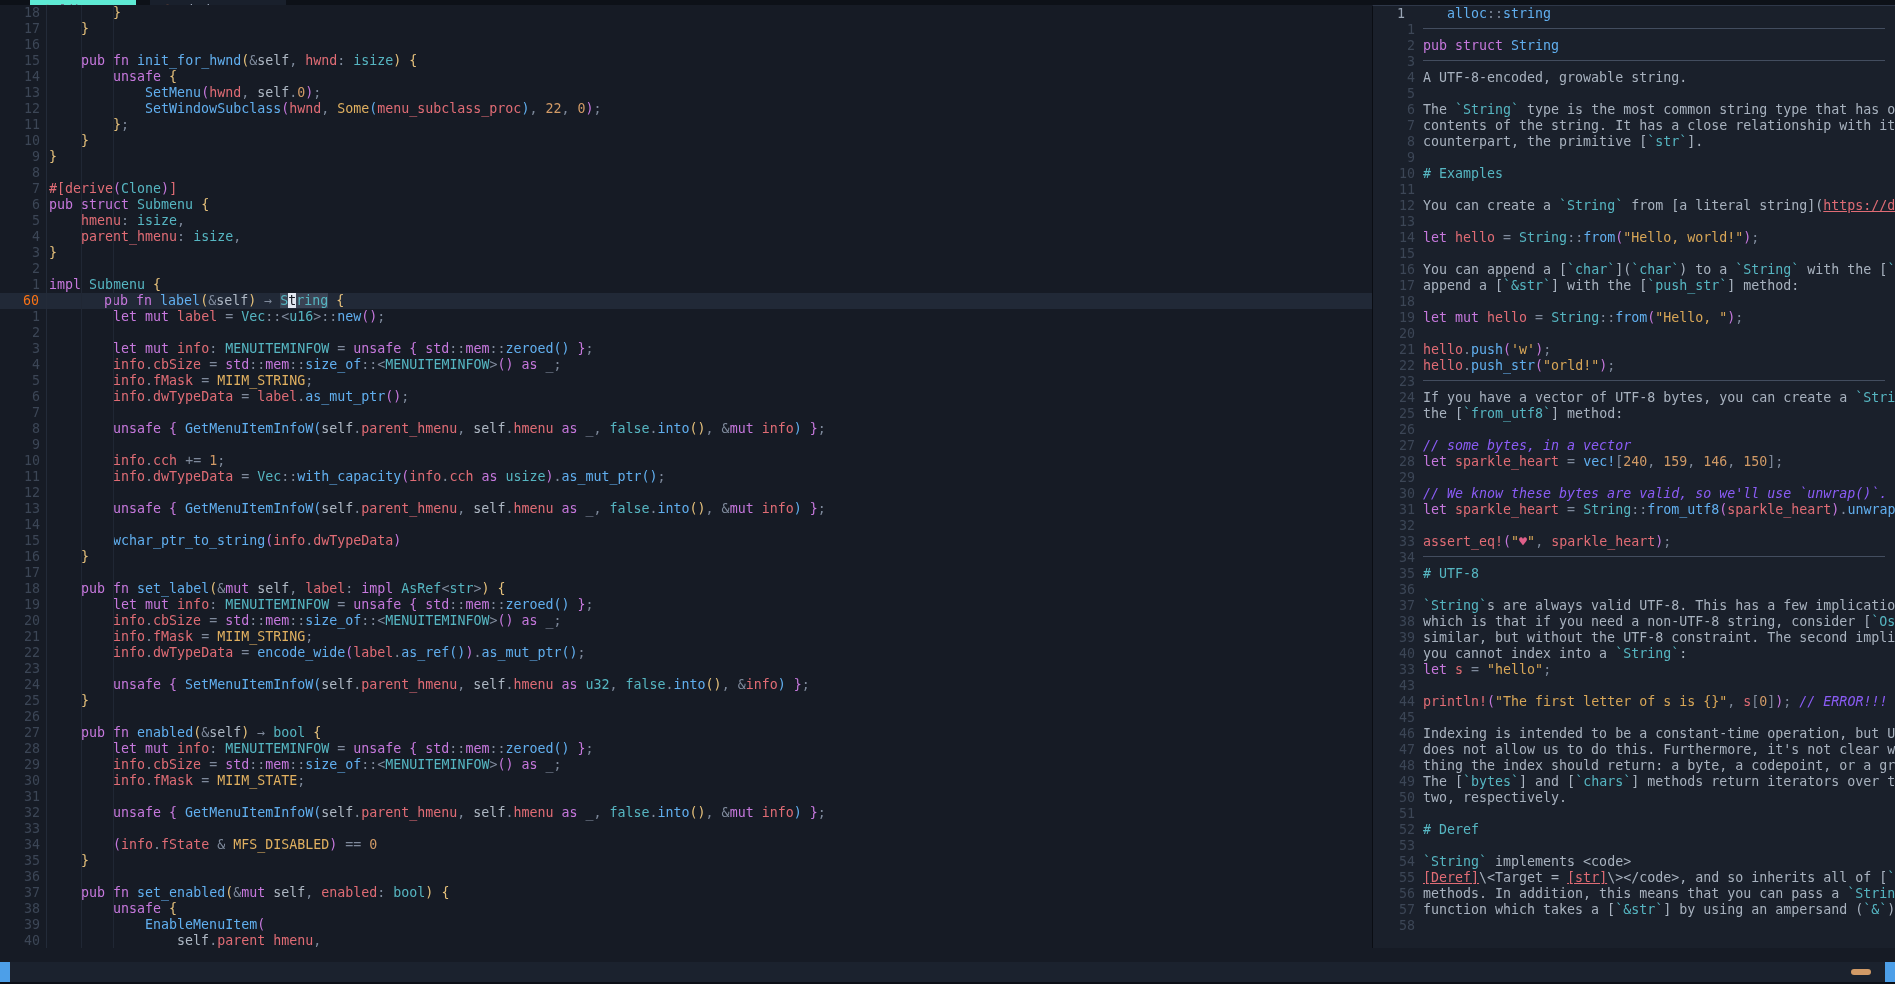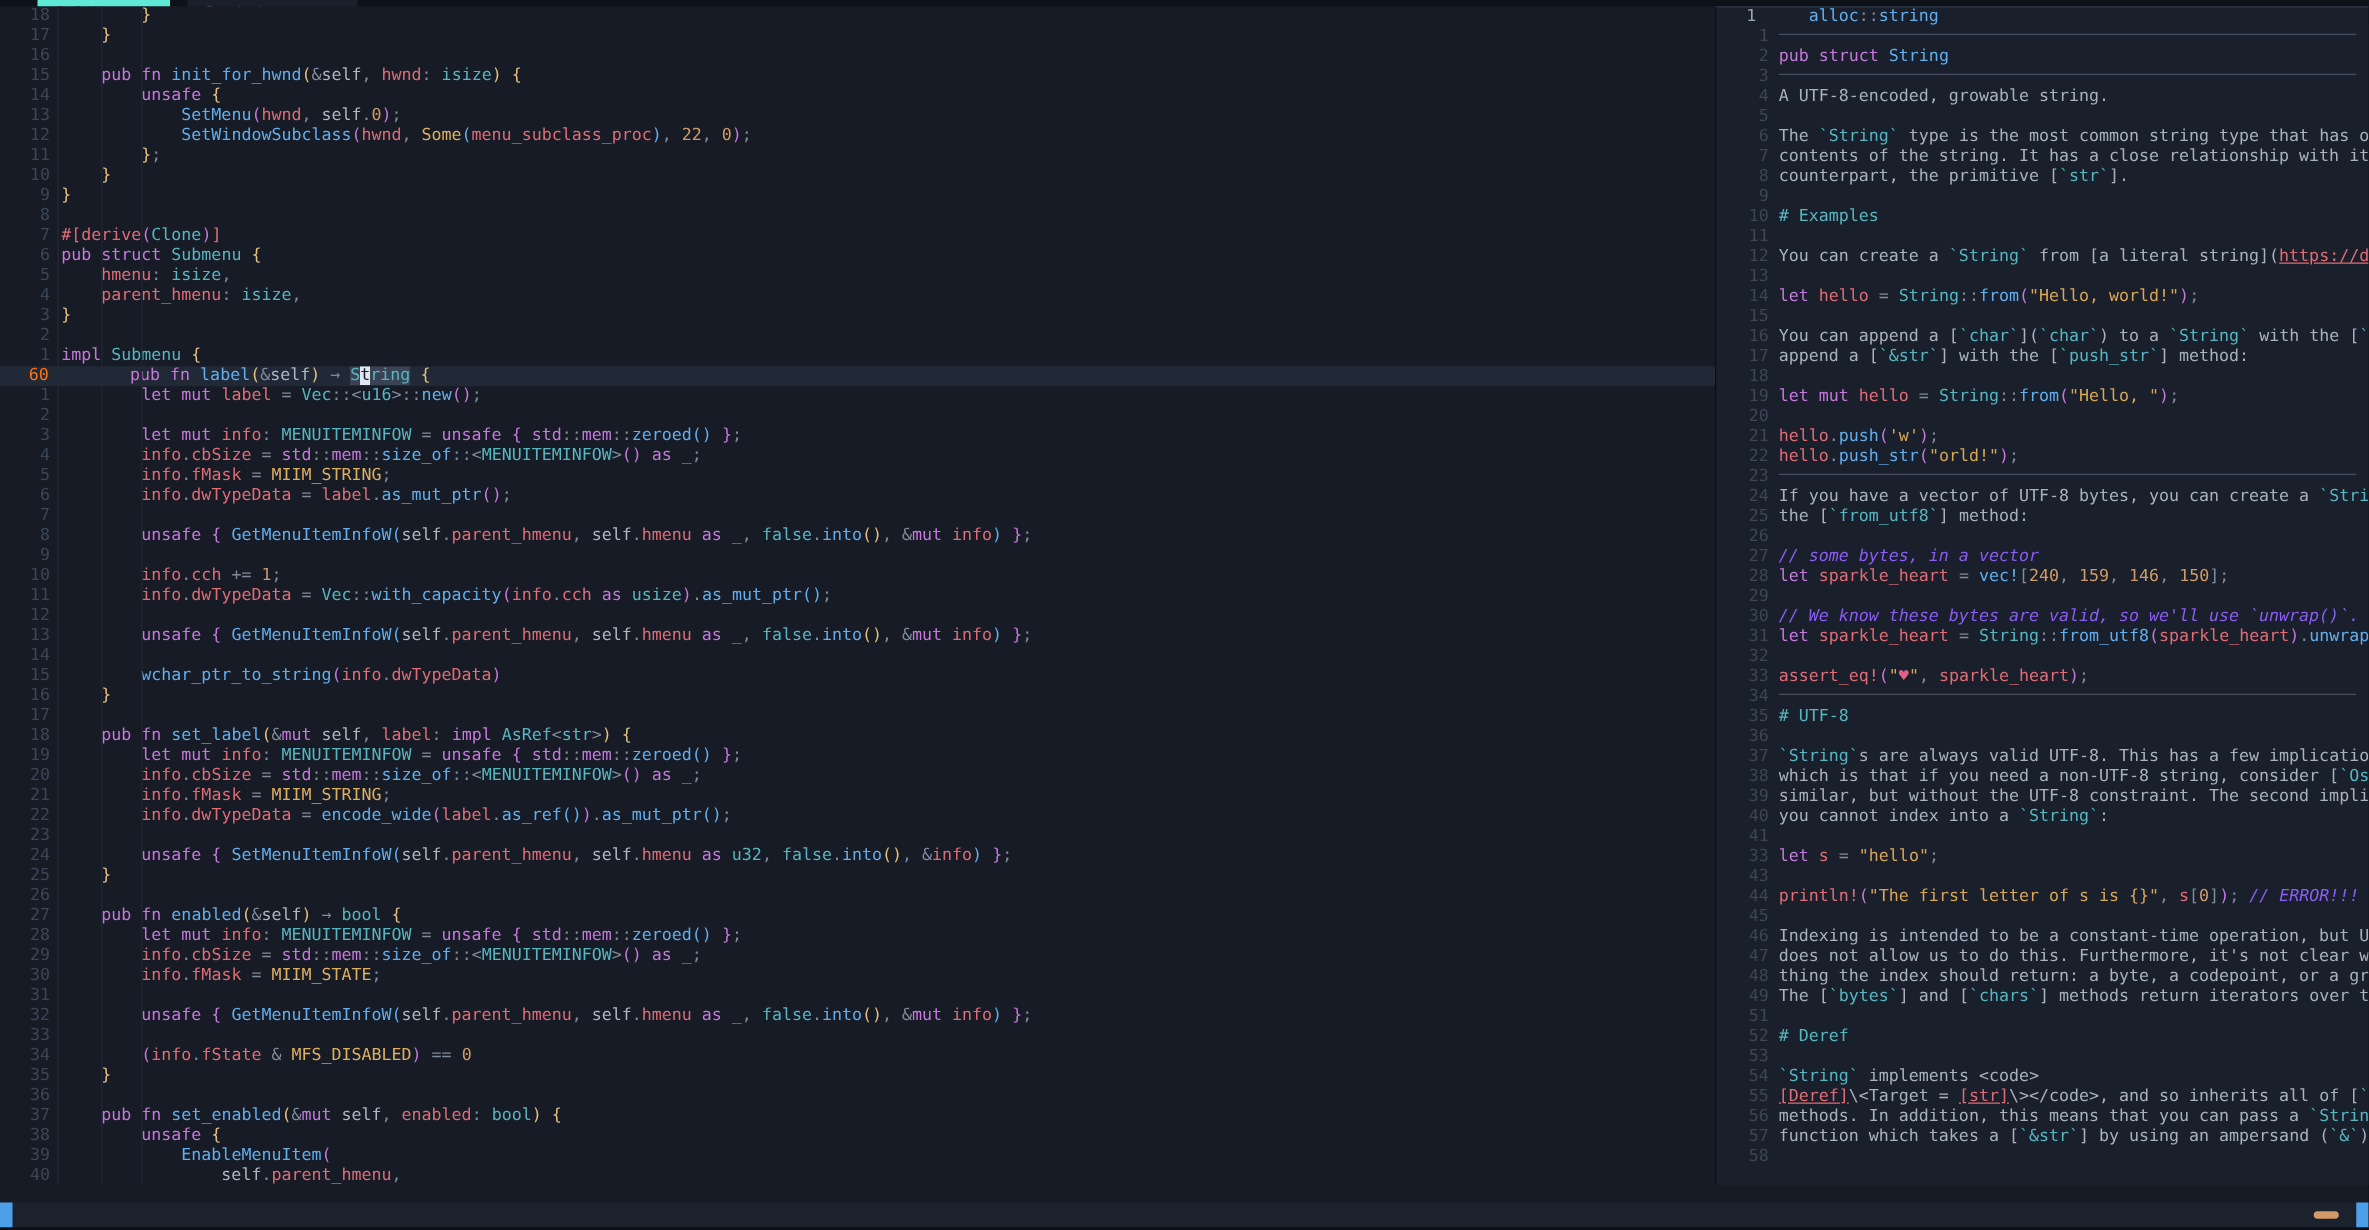--- a/index.html
+++ b/index.html
@@ -187,29 +187,29 @@
         <div class="row"><span class="gut">31</span><span class="code"><span class="k">let </span><span class="v">sparkle_heart</span><span class="o"> = </span><span class="t">String</span><span class="o">::</span><span class="f">from_utf8</span><span class="p2">(</span><span class="v">sparkle_heart</span><span class="p2">)</span><span class="o">.</span><span class="f">unwrap</span></span></div>
         <div class="row"><span class="gut">32</span><span class="code"></span></div>
         <div class="row"><span class="gut">33</span><span class="code"><span class="a">assert_eq!</span><span class="p2">(</span><span class="s">"</span><span class="e">♥</span><span class="s">"</span><span class="o">, </span><span class="v">sparkle_heart</span><span class="p2">)</span><span class="o">;</span></span></div>
         <div class="row"><span class="gut">34</span><span class="code"><span class="hrule"></span></span></div>
         <div class="row"><span class="gut">35</span><span class="code"><span class="h"># UTF-8</span></span></div>
         <div class="row"><span class="gut">36</span><span class="code"></span></div>
         <div class="row"><span class="gut">37</span><span class="code"><span class="cd">`String`</span><span class="d">s are always valid UTF-8. This has a few implications, the first of</span></span></div>
         <div class="row"><span class="gut">38</span><span class="code"><span class="d">which is that if you need a non-UTF-8 string, consider [</span><span class="cd">`OsString`</span></span></div>
         <div class="row"><span class="gut">39</span><span class="code"><span class="d">similar, but without the UTF-8 constraint. The second implication is that</span></span></div>
         <div class="row"><span class="gut">40</span><span class="code"><span class="d">you cannot index into a </span><span class="cd">`String`</span><span class="d">:</span></span></div>
-        <div class="row"><span class="gut">41</span><span class="code"></span></div>
         <div class="row"><span class="gut">33</span><span class="code"><span class="k">let </span><span class="v">s</span><span class="o"> = </span><span class="s">"hello"</span><span class="o">;</span></span></div>
         <div class="row"><span class="gut">43</span><span class="code"></span></div>
         <div class="row"><span class="gut">44</span><span class="code"><span class="a">println!</span><span class="p2">(</span><span class="s">"The first letter of s is {}"</span><span class="o">, </span><span class="v">s</span><span class="o">[</span><span class="n">0</span><span class="o">]</span><span class="p2">)</span><span class="o">; </span><span class="m">// ERROR!!!</span></span></div>
         <div class="row"><span class="gut">45</span><span class="code"></span></div>
         <div class="row"><span class="gut">46</span><span class="code"><span class="d">Indexing is intended to be a constant-time operation, but UTF-8 encoding</span></span></div>
         <div class="row"><span class="gut">47</span><span class="code"><span class="d">does not allow us to do this. Furthermore, it's not clear what sort of</span></span></div>
         <div class="row"><span class="gut">48</span><span class="code"><span class="d">thing the index should return: a byte, a codepoint, or a grapheme cluster.</span></span></div>
         <div class="row"><span class="gut">49</span><span class="code"><span class="d">The [</span><span class="cd">`bytes`</span><span class="d">] and [</span><span class="cd">`chars`</span><span class="d">] methods return iterators over the first</span></span></div>
+        <div class="row"><span class="gut">50</span><span class="code"><span class="d">two, respectively.</span></span></div>
         <div class="row"><span class="gut">51</span><span class="code"></span></div>
         <div class="row"><span class="gut">52</span><span class="code"><span class="h"># Deref</span></span></div>
         <div class="row"><span class="gut">53</span><span class="code"></span></div>
         <div class="row"><span class="gut">54</span><span class="code"><span class="cd">`String`</span><span class="d"> implements &lt;code&gt;</span></span></div>
         <div class="row"><span class="gut">55</span><span class="code"><span class="u">[Deref]</span><span class="d">\&lt;Target = </span><span class="u">[str]</span><span class="d">\&gt;&lt;/code&gt;, and so inherits all of [</span><span class="cd">`str`</span></span></div>
         <div class="row"><span class="gut">56</span><span class="code"><span class="d">methods. In addition, this means that you can pass a </span><span class="cd">`String`</span></span></div>
         <div class="row"><span class="gut">57</span><span class="code"><span class="d">function which takes a [</span><span class="cd">`&amp;str`</span><span class="d">] by using an ampersand (</span><span class="cd">`&amp;`</span><span class="d">):</span></span></div>
         <div class="row"><span class="gut">58</span><span class="code"></span></div>
       </div>
   </div>

